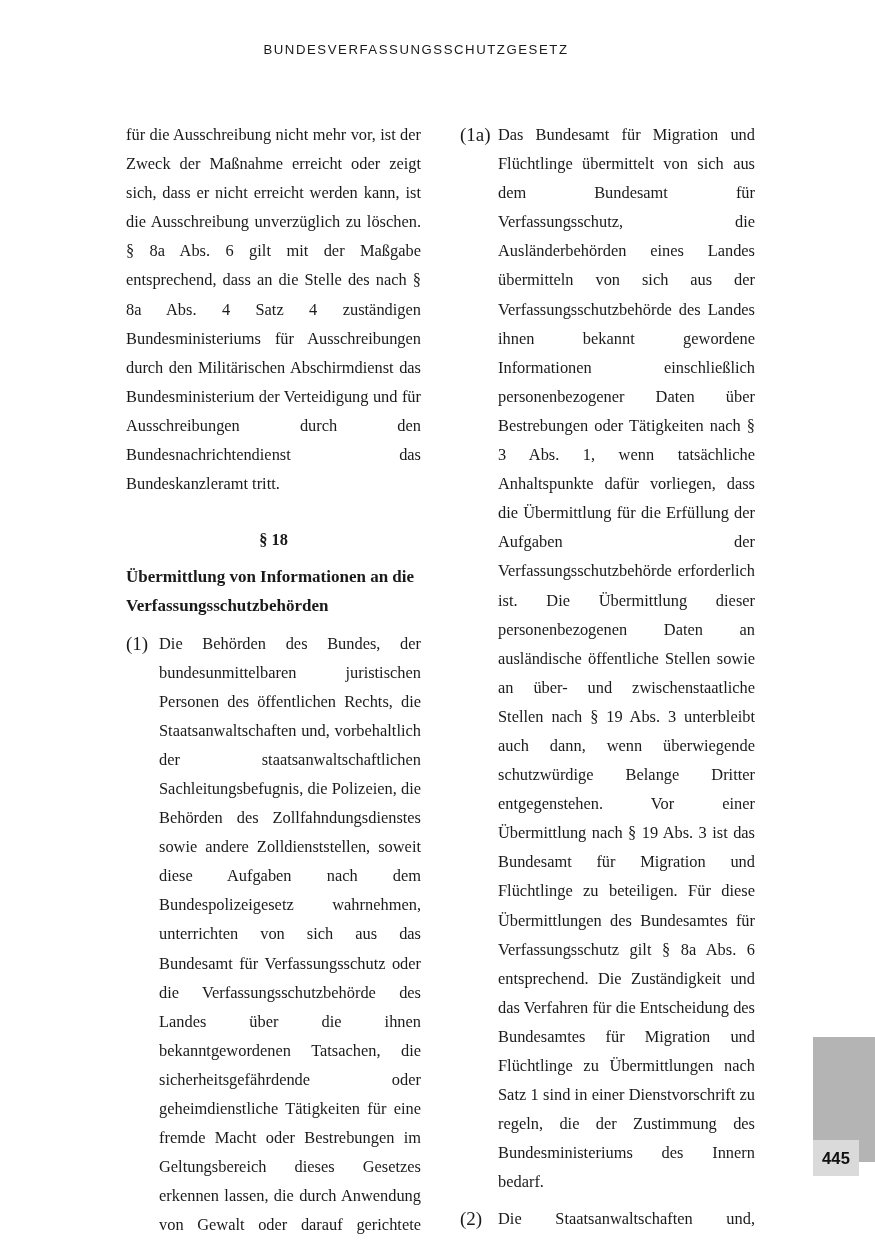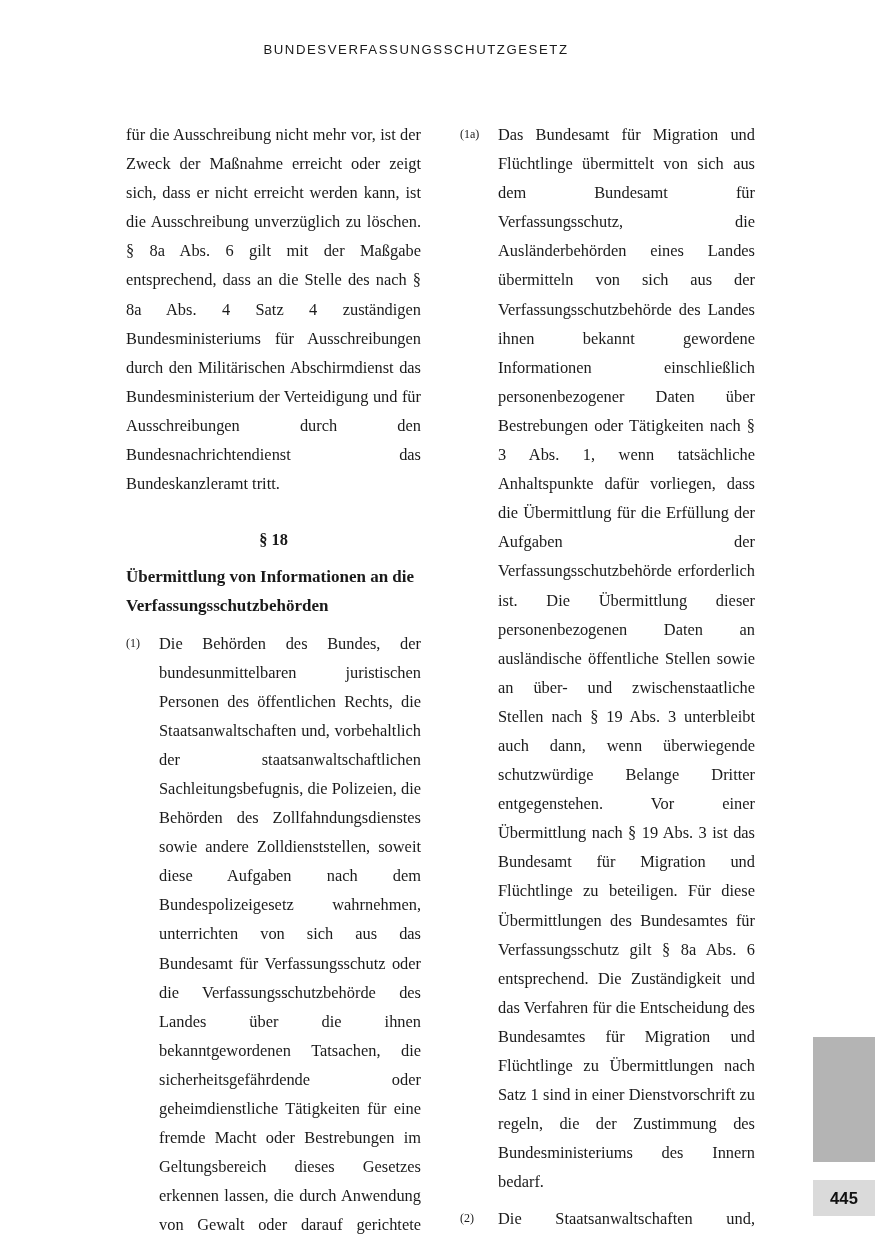--- a/index.html
+++ b/index.html
@@ -65,21 +65,21 @@
   .numpara {
     position: relative;
     padding-left: 33px;
   }
   .numpara > .marker {
     position: absolute;
     left: 0;
     top: 0;
     width: 33px;
     text-align: left;
-    font-size: 12px;
+    font-size: 19px;
     line-height: 29.1px;
     text-indent: 0;
   }
   .numpara.wide {
     padding-left: 38px;
   }
   .numpara.wide > .marker {
     width: 38px;
   }
 
@@ -120,22 +120,22 @@
     top: 1037px;
     width: 62px;
     height: 125px;
     background: #b4b4b4;
   }
 
   
   .page-number-box {
     position: absolute;
     left: 813px;
-    top: 1180px;
-    width: 62px;
+    top: 1140px;
+    width: 46px;
     height: 36px;
     background: #dadada;
     display: flex;
     align-items: center;
     justify-content: center;
   }
   .page-number-box .pn {
     font-family: "Liberation Sans", sans-serif;
     font-weight: bold;
     font-size: 16.5px;

